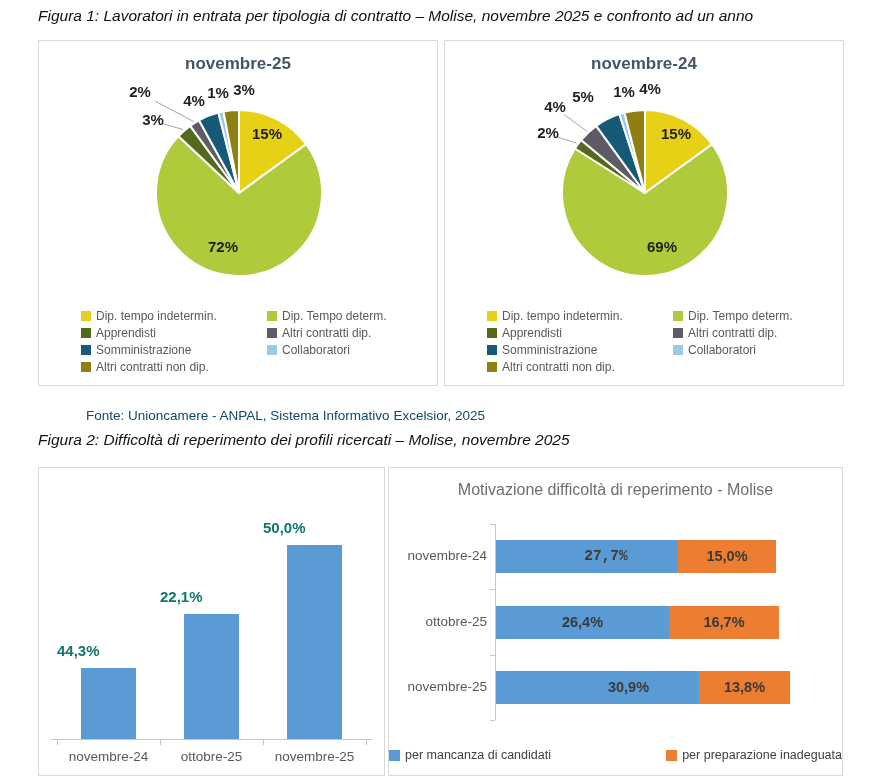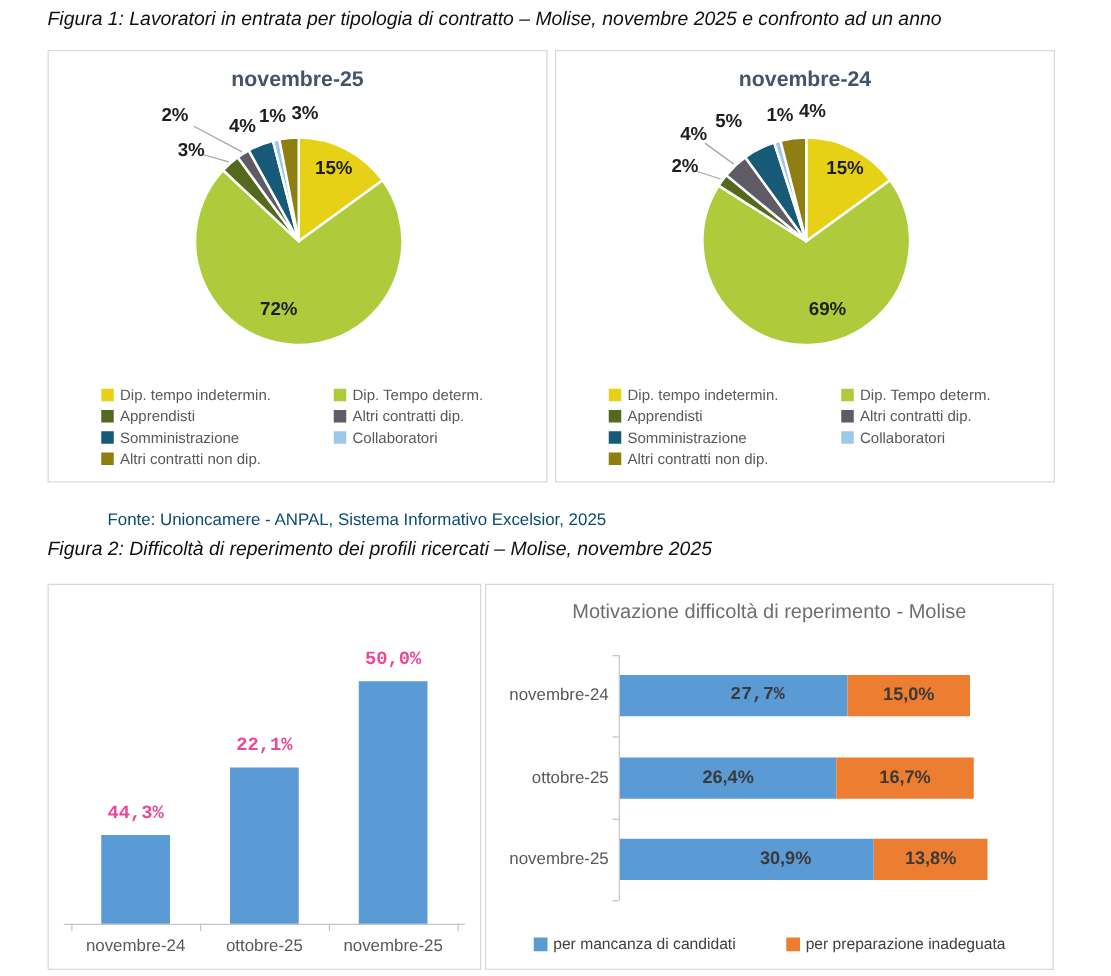--- a/index.html
+++ b/index.html
@@ -19,24 +19,24 @@
   .chart-title{position:absolute;top:13px;left:0;right:0;text-align:center;
              font-size:16px;color:#6E6E6E;}
   .pie-svg{position:absolute;left:0;top:0;}
   .legend{position:absolute;top:266px;left:0;right:0;height:72px;}
   .legend-col{position:absolute;top:0;}
   .legend-item{display:flex;align-items:center;height:17px;font-size:12px;color:#595959;white-space:nowrap;}
   .legend-marker{display:inline-block;width:10px;height:10px;margin-right:5px;flex:0 0 auto;}
   .axis-line{position:absolute;background:#C6C6C6;}
   .axis-tick{position:absolute;background:#C6C6C6;}
   .bar{position:absolute;}
-  .bar-value-label{position:absolute;text-align:center;font-weight:bold;font-size:15px;color:#ec4899;font-family:Liberation Mono, monospace;}
+  .bar-value-label{position:absolute;font-weight:bold;font-size:15px;color:#0f766e;}
   .category-label{position:absolute;font-size:13.5px;color:#595959;}
   .seg-label{position:absolute;text-align:center;font-weight:bold;font-size:14.5px;color:#3A3A3A;}
-  .h-legend{position:absolute;left:0;right:0;bottom:13px;display:flex;justify-content:center;gap:40px;}
+  .h-legend{position:absolute;left:0;right:0;bottom:13px;display:flex;justify-content:space-between;gap:40px;}
   .h-legend .legend-item{font-size:12.5px;color:#404040;height:14px;}
   .h-legend .legend-marker{width:11px;height:11px;}
 </style>
 </head>
 <body>
 
 <div class="page">
   <div class="fig-title" id="fig1-title">Figura 1: Lavoratori in entrata per tipologia di contratto – Molise, novembre 2025 e confronto ad un anno</div>
   <div class="chart-box" id="box-pie-0">
       <div class="pie-title">novembre-25</div>

